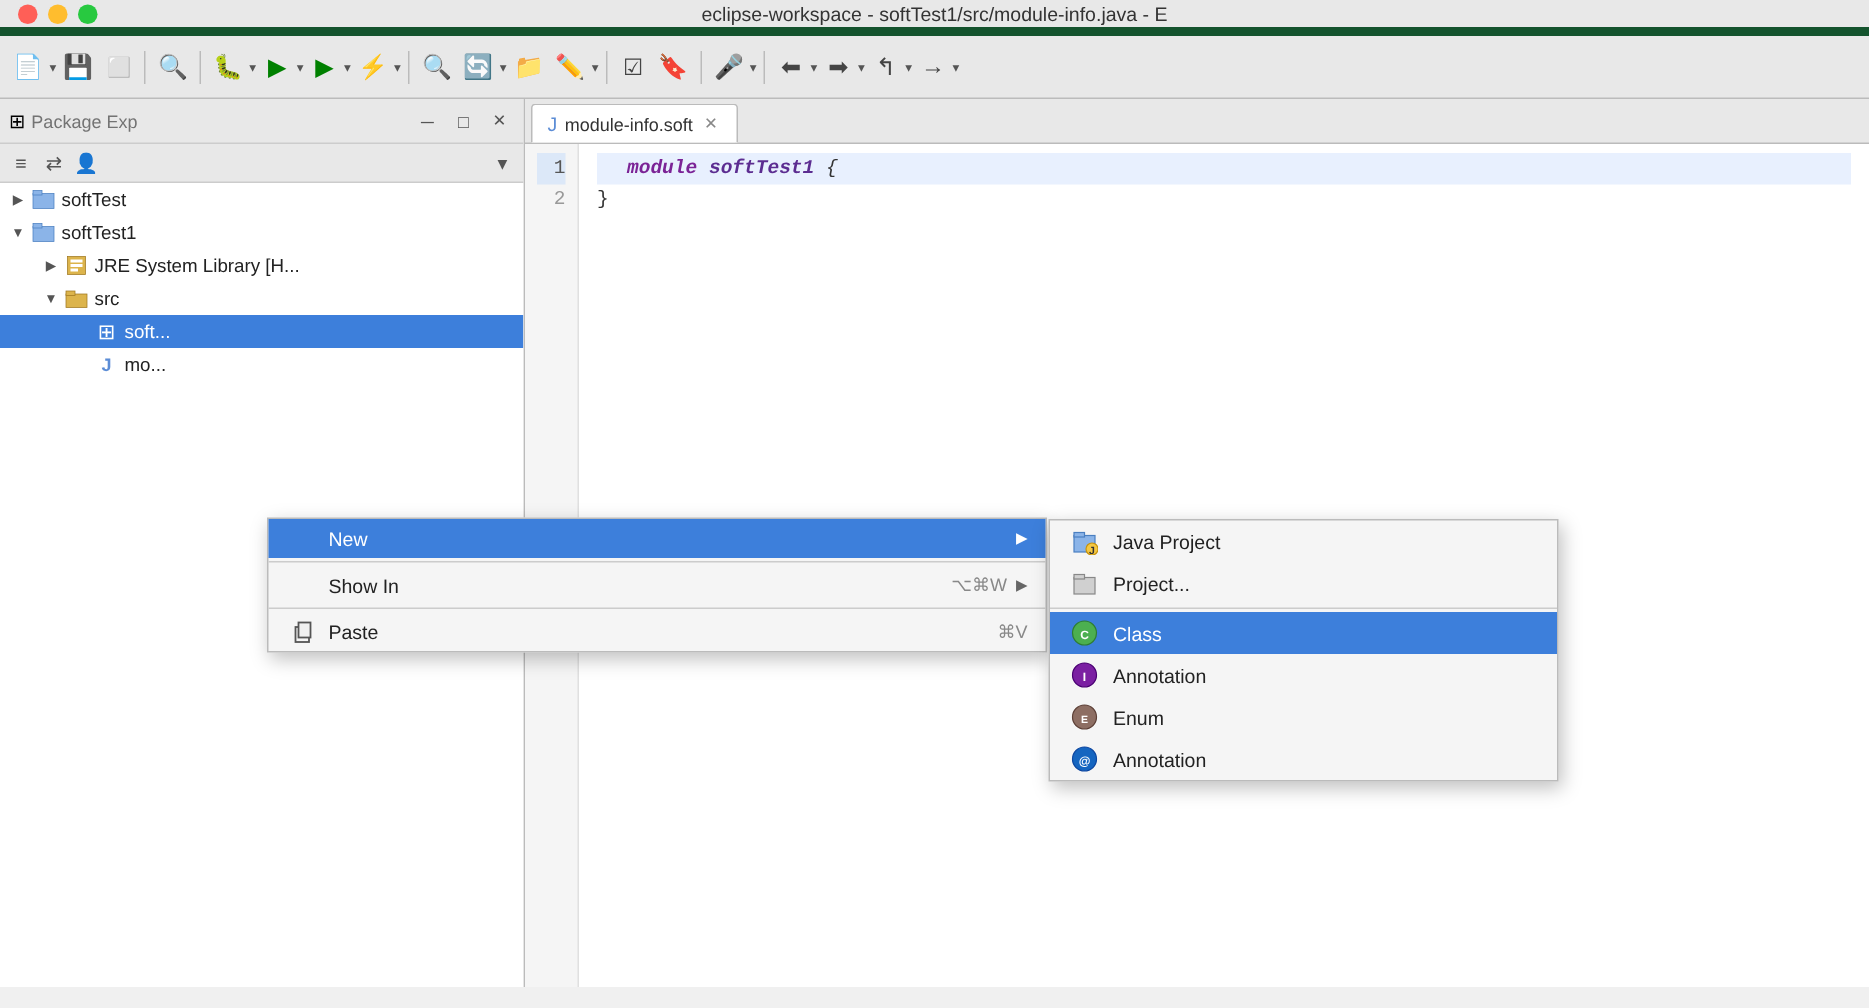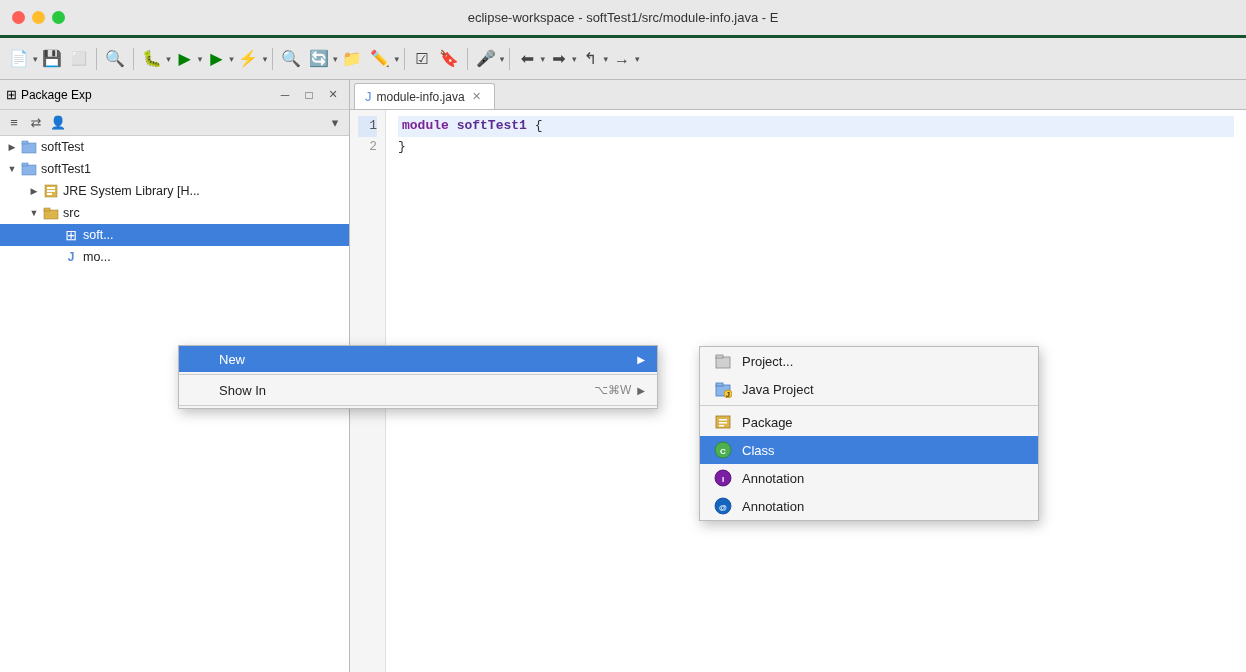--- a/index.html
+++ b/index.html
@@ -8,25 +8,25 @@
       font-size: 13px;
       background: #f0f0f0;
       width: 1246px;
       height: 672px;
       overflow: hidden;
     }
 
     
     .title-bar {
       background: #e8e8e8;
-      height: 38px;
+      height: 24px;
       display: flex;
       align-items: center;
       padding: 0 12px;
-      border-bottom: 3px solid #14532d;
+      border-bottom: 6px solid #14532d;
       position: relative;
     }
     .title-bar-buttons {
       display: flex;
       gap: 7px;
       align-items: center;
     }
     .tb-btn {
       width: 13px; height: 13px;
       border-radius: 50%;
@@ -104,21 +104,21 @@
       background: #e8e8e8;
       height: 30px;
       display: flex;
       align-items: center;
       padding: 0 6px;
       border-bottom: 1px solid #ccc;
       gap: 4px;
     }
     .panel-header-title {
       font-size: 12px;
-      color: #000000;
+      color: #737373;
       flex: 1;
     }
     .panel-icon-btn {
       width: 20px; height: 20px;
       background: transparent;
       border: none;
       cursor: pointer;
       display: flex;
       align-items: center;
       justify-content: center;
@@ -238,37 +238,37 @@
     .code-area {
       flex: 1;
       padding: 6px 12px;
       font-family: 'Courier New', monospace;
       font-size: 13px;
       line-height: 1.6;
       overflow: auto;
       background: #fff;
     }
     .code-line { display: flex; align-items: center; }
-    .code-line-highlight { background: #e8f0fe; display: block; padding: 0 4px; width: 100%; }
+    .code-line-highlight { background: #e8f0fe; display: block; padding: 0 20px; width: 100%; font-style: italic; }
     .kw-module { color: #7b2396; font-weight: bold; }
     .kw-name { color: #5c2d91; font-weight: bold; }
     .kw-brace { color: #333; }
 
     
     .context-menu-overlay {
       position: fixed;
       top: 0; left: 0; right: 0; bottom: 0;
       z-index: 100;
       pointer-events: none;
     }
     .context-menu {
       position: absolute;
       top: 345px;
       left: 178px;
-      width: 480px;
+      width: 520px;
       background: #f5f5f5;
       border: 1px solid #bbb;
       box-shadow: 2px 4px 12px rgba(0,0,0,0.25);
       z-index: 200;
       pointer-events: all;
     }
     .context-menu-item {
       display: flex;
       align-items: center;
       height: 26px;
@@ -498,21 +498,21 @@
         <span class="tree-icon java-icon" style="font-size:12px; color:#5c8dd6; font-weight:bold;">J</span>
         <span>mo...</span>
       </div>
     </div>
   </div>
 
   <div class="editor-area">
     <div class="editor-tabs">
       <div class="editor-tab">
         <span class="tab-icon">J</span>
-        <span>module-info.java</span>
+        <span>module-info.soft</span>
         <span class="tab-close">✕</span>
       </div>
     </div>
     <div class="editor-content">
       <div class="line-numbers">
         <div class="line-number-highlight">1</div>
         <div>2</div>
       </div>
       <div class="code-area">
         <div class="code-line">
@@ -535,55 +535,44 @@
 
 <div class="context-menu-overlay">
   <div class="context-menu">
 
     <div class="context-menu-item highlighted">
       <span class="item-icon"></span>
       <span>New</span>
       <span class="submenu-arrow">▶</span>
 
       <div class="submenu">
-
-        <div class="submenu-item">
-          <span class="s-icon">
-            <svg width="18" height="18" viewBox="0 0 18 18">
-              <rect x="2" y="5" width="14" height="11" fill="#d0d0d0" stroke="#888" stroke-width="0.8"></rect>
-              <rect x="2" y="3" width="7" height="3" fill="#d0d0d0" stroke="#888" stroke-width="0.8"></rect>
-            </svg>
-          </span>
-          <span>Project...</span>
-        </div>
 
         <div class="submenu-item">
           <span class="s-icon">
             <svg width="18" height="18" viewBox="0 0 18 18">
               <rect x="2" y="5" width="14" height="11" fill="#8bb4e8" stroke="#4a7fc1" stroke-width="0.8"></rect>
               <rect x="2" y="3" width="7" height="3" fill="#8bb4e8" stroke="#4a7fc1" stroke-width="0.8"></rect>
               <circle cx="14" cy="14" r="4" fill="#f5c842" stroke="#c8930a" stroke-width="0.8"></circle>
               <text x="14" y="17" text-anchor="middle" font-size="7" fill="#333" font-weight="bold">J</text>
             </svg>
           </span>
           <span>Java Project</span>
         </div>
-        <div class="submenu-separator"></div>
 
         <div class="submenu-item">
           <span class="s-icon">
             <svg width="18" height="18" viewBox="0 0 18 18">
-              <rect x="2" y="3" width="14" height="12" fill="#dcb44c" stroke="#a07820" stroke-width="0.8"></rect>
-              <rect x="5" y="6" width="8" height="1.5" fill="#fff"></rect>
-              <rect x="5" y="9" width="8" height="1.5" fill="#fff"></rect>
-              <rect x="5" y="12" width="5" height="1.5" fill="#fff"></rect>
+              <rect x="2" y="5" width="14" height="11" fill="#d0d0d0" stroke="#888" stroke-width="0.8"></rect>
+              <rect x="2" y="3" width="7" height="3" fill="#d0d0d0" stroke="#888" stroke-width="0.8"></rect>
             </svg>
           </span>
-          <span>Package</span>
-        </div>
+          <span>Project...</span>
+        </div>
+        <div class="submenu-separator"></div>
+
 
         <div class="submenu-item highlighted">
           <span class="s-icon">
             <svg width="18" height="18" viewBox="0 0 18 18">
               <circle cx="9" cy="9" r="8" fill="#4CAF50" stroke="#2e7d32" stroke-width="0.8"></circle>
               <text x="9" y="13" text-anchor="middle" font-size="8" fill="#fff" font-weight="bold">C</text>
             </svg>
           </span>
           <span>Class</span>
         </div>
@@ -591,20 +580,29 @@
         <div class="submenu-item">
           <span class="s-icon">
             <svg width="18" height="18" viewBox="0 0 18 18">
               <circle cx="9" cy="9" r="8" fill="#7b1fa2" stroke="#4a0072" stroke-width="0.8"></circle>
               <text x="9" y="13" text-anchor="middle" font-size="8" fill="#fff" font-weight="bold">I</text>
             </svg>
           </span>
           <span>Annotation</span>
         </div>
 
+        <div class="submenu-item">
+          <span class="s-icon">
+            <svg width="18" height="18" viewBox="0 0 18 18">
+              <circle cx="9" cy="9" r="8" fill="#8d6e63" stroke="#5d4037" stroke-width="0.8"></circle>
+              <text x="9" y="13" text-anchor="middle" font-size="7" fill="#fff" font-weight="bold">E</text>
+            </svg>
+          </span>
+          <span>Enum</span>
+        </div>
 
         <div class="submenu-item">
           <span class="s-icon">
             <svg width="18" height="18" viewBox="0 0 18 18">
               <circle cx="9" cy="9" r="8" fill="#1565c0" stroke="#0d47a1" stroke-width="0.8"></circle>
               <text x="9" y="13" text-anchor="middle" font-size="8" fill="#fff" font-weight="bold">@</text>
             </svg>
           </span>
           <span>Annotation</span>
         </div>
@@ -619,14 +617,24 @@
       <span class="item-icon"></span>
       <span>Show In</span>
       <span class="item-shortcut">⌥⌘W</span>
       <span style="margin-left:6px; font-size:10px; color:#666;">▶</span>
     </div>
 
     <div class="context-menu-separator"></div>
 
 
 
+    <div class="context-menu-item">
+      <span class="item-icon">
+        <svg width="16" height="16" viewBox="0 0 16 16">
+          <rect x="3" y="5" width="9" height="10" fill="none" stroke="#555" stroke-width="1.2"></rect>
+          <rect x="5" y="2" width="8" height="10" fill="#f0f0f0" stroke="#555" stroke-width="1.2"></rect>
+        </svg>
+      </span>
+      <span>Paste</span>
+      <span class="item-shortcut">⌘V</span>
+    </div>
   </div>
 </div>
 
 </body></html>

